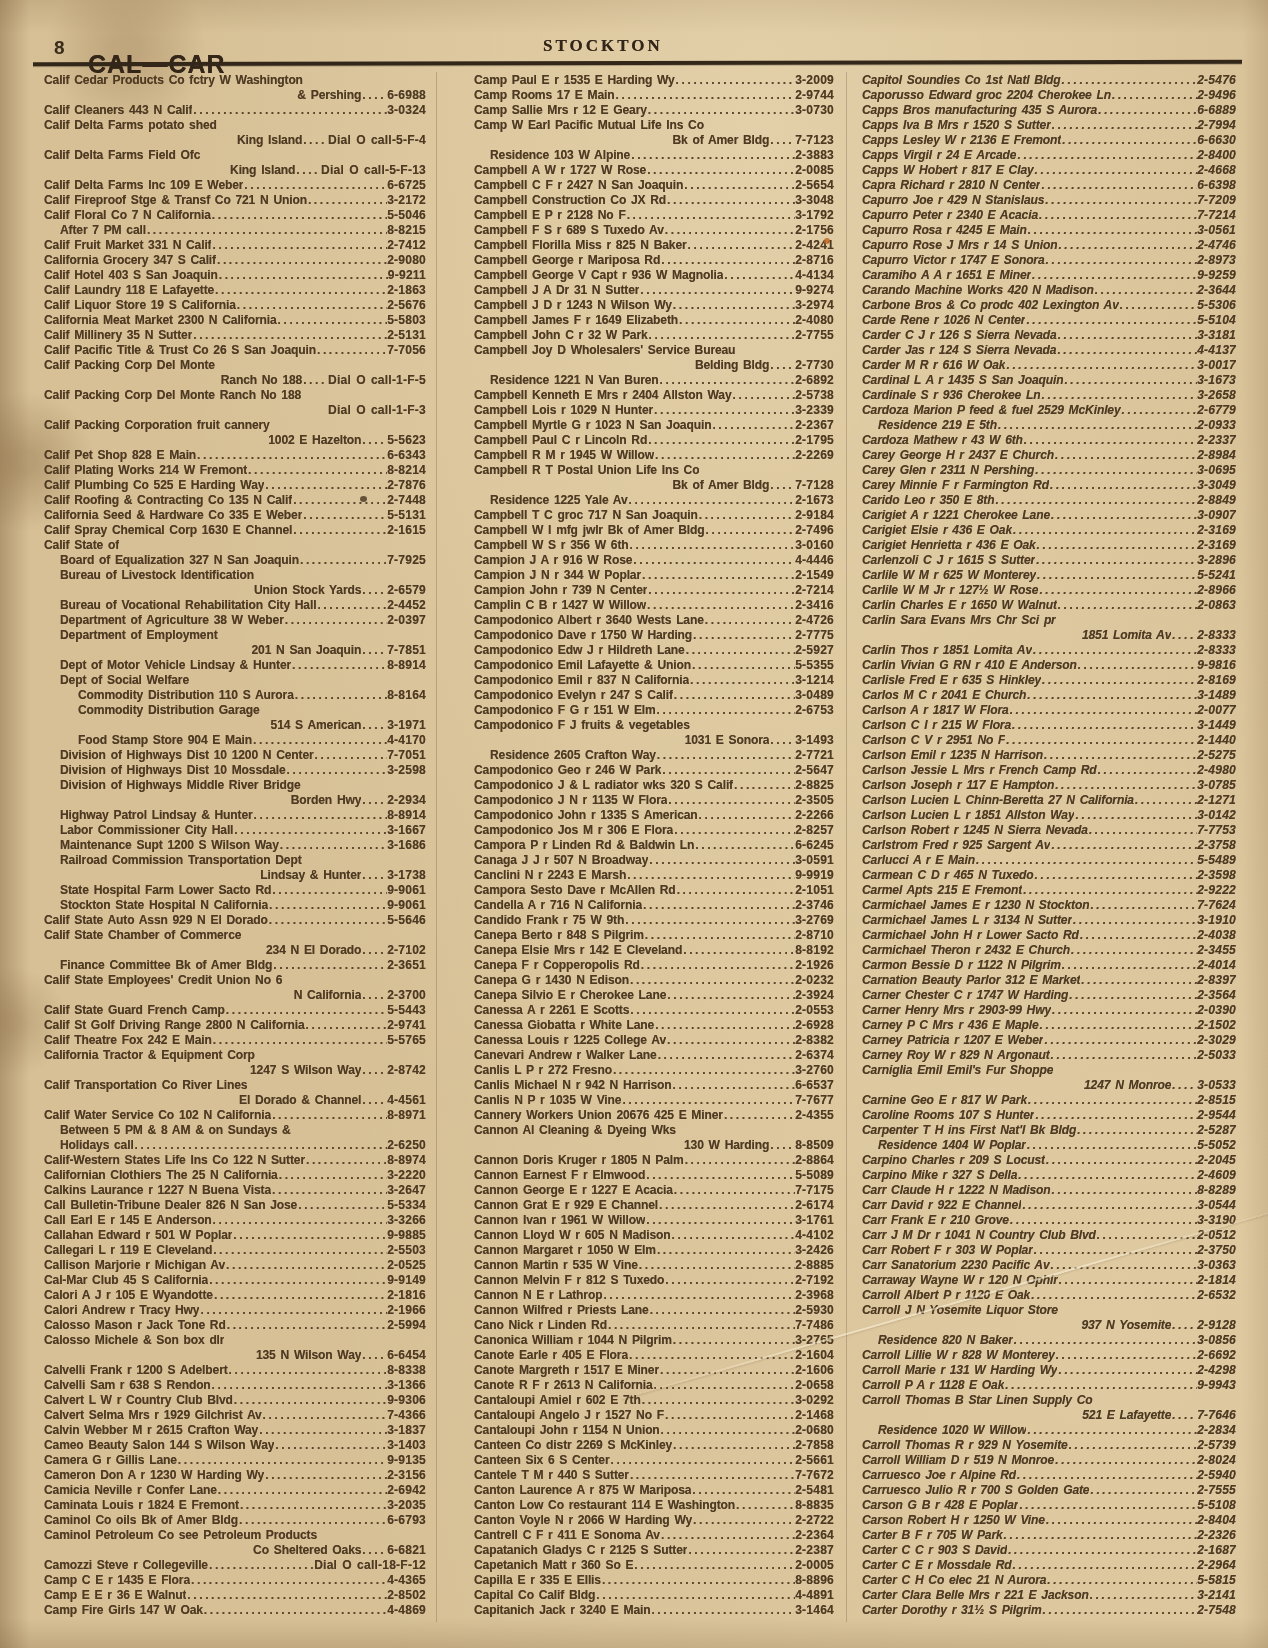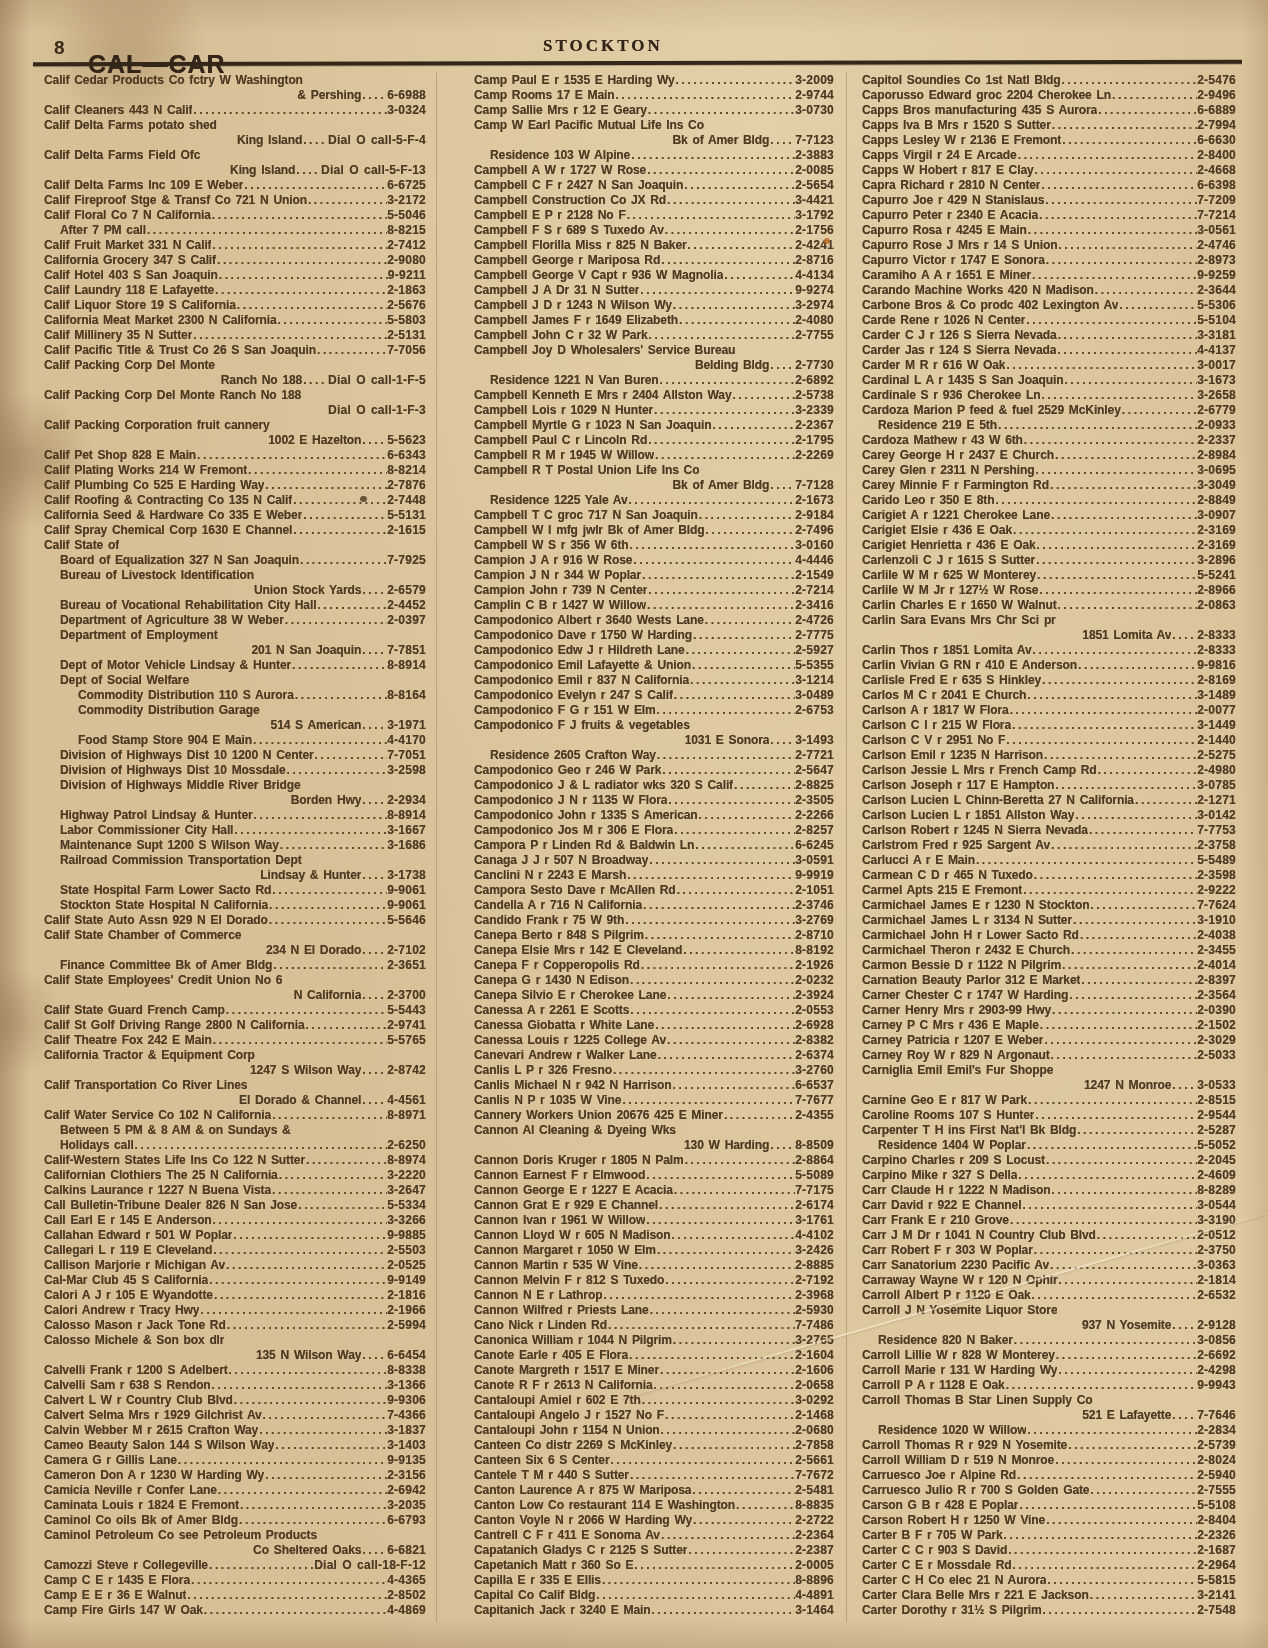--- a/index.html
+++ b/index.html
@@ -22,21 +22,21 @@
   .hdr-pagenum{position:absolute; left:54px; top:37px; font-size:19px; font-weight:700; color:#3a2c1a;}
   .hdr-range{position:absolute; left:88px; top:30px; font-size:25px; font-weight:700; letter-spacing:1px; color:#332619; text-shadow:0 0 .5px rgba(51,38,25,.8);margin-top:20px;}
   .hdr-city{position:absolute; left:543px; top:36px; font-family:"Liberation Serif", serif; font-size:17px; font-weight:700; letter-spacing:3px; color:#332619; text-shadow:0 0 .5px rgba(51,38,25,.7);}
   .hdr-rule{position:absolute; left:33px; right:26px; top:61px; height:3.5px; background:#33271a; transform:rotate(-.12deg); box-shadow:0 1px 0 rgba(51,39,26,.25);}
   .vrule{position:absolute; top:72px; bottom:26px; width:1px; background:rgba(82,60,34,.25);}
   .vrule1{left:436px;} .vrule2{left:846px;}
   .cols{position:absolute; left:44px; top:73px; width:1192px; display:flex;align-items:center;}
   .col{box-sizing:border-box;}
   .col1{width:388px; padding-right:6px;}
   .col2{width:406px; padding-left:42px; padding-right:4px;}
-  .col3{width:398px; padding-left:24px;}
+  .col3{width:398px; padding-left:24px;font-style:italic;}
   .line{
     display:flex; align-items:baseline; line-height:15px; height:15px;
     font-size:12.1px; font-weight:700; white-space:nowrap; overflow:hidden;
     letter-spacing:-.15px; word-spacing:1.6px;
     text-shadow:0 0 .4px rgba(78,58,34,.55);
   }
   .line .t{flex:0 1 auto; min-width:0; overflow:hidden;}
   .line .dots{flex:1 1 0; min-width:0; overflow:hidden; letter-spacing:2.6px; padding:0 1px; color:#5a4429;}
   .line.r{justify-content:flex-end;}
   .line.r .dots{flex:0 0 auto;}
@@ -570,21 +570,21 @@
           <span class="num">2-0085</span>
         </div>
         <div class="line">
           <span class="t">Campbell C F r 2427 N San Joaquin</span>
           <span class="dots">..........................................................................................</span>
           <span class="num">2-5654</span>
         </div>
         <div class="line">
           <span class="t">Campbell Construction Co JX Rd</span>
           <span class="dots">..........................................................................................</span>
-          <span class="num">3-4421</span>
+          <span class="num">3-3048</span>
         </div>
         <div class="line">
           <span class="t">Campbell E P r 2128 No F</span>
           <span class="dots">..........................................................................................</span>
           <span class="num">3-1792</span>
         </div>
         <div class="line">
           <span class="t">Campbell F S r 689 S Tuxedo Av</span>
           <span class="dots">..........................................................................................</span>
           <span class="num">2-1756</span>
@@ -852,21 +852,21 @@
           <span class="t">Canessa Louis r 1225 College Av</span>
           <span class="dots">..........................................................................................</span>
           <span class="num">2-8382</span>
         </div>
         <div class="line">
           <span class="t">Canevari Andrew r Walker Lane</span>
           <span class="dots">..........................................................................................</span>
           <span class="num">2-6374</span>
         </div>
         <div class="line">
-          <span class="t">Canlis L P r 326 Fresno</span>
+          <span class="t">Canlis L P r 272 Fresno</span>
           <span class="dots">..........................................................................................</span>
           <span class="num">3-2760</span>
         </div>
         <div class="line">
           <span class="t">Canlis Michael N r 942 N Harrison</span>
           <span class="dots">..........................................................................................</span>
           <span class="num">6-6537</span>
         </div>
         <div class="line">
           <span class="t">Canlis N P r 1035 W Vine</span>

